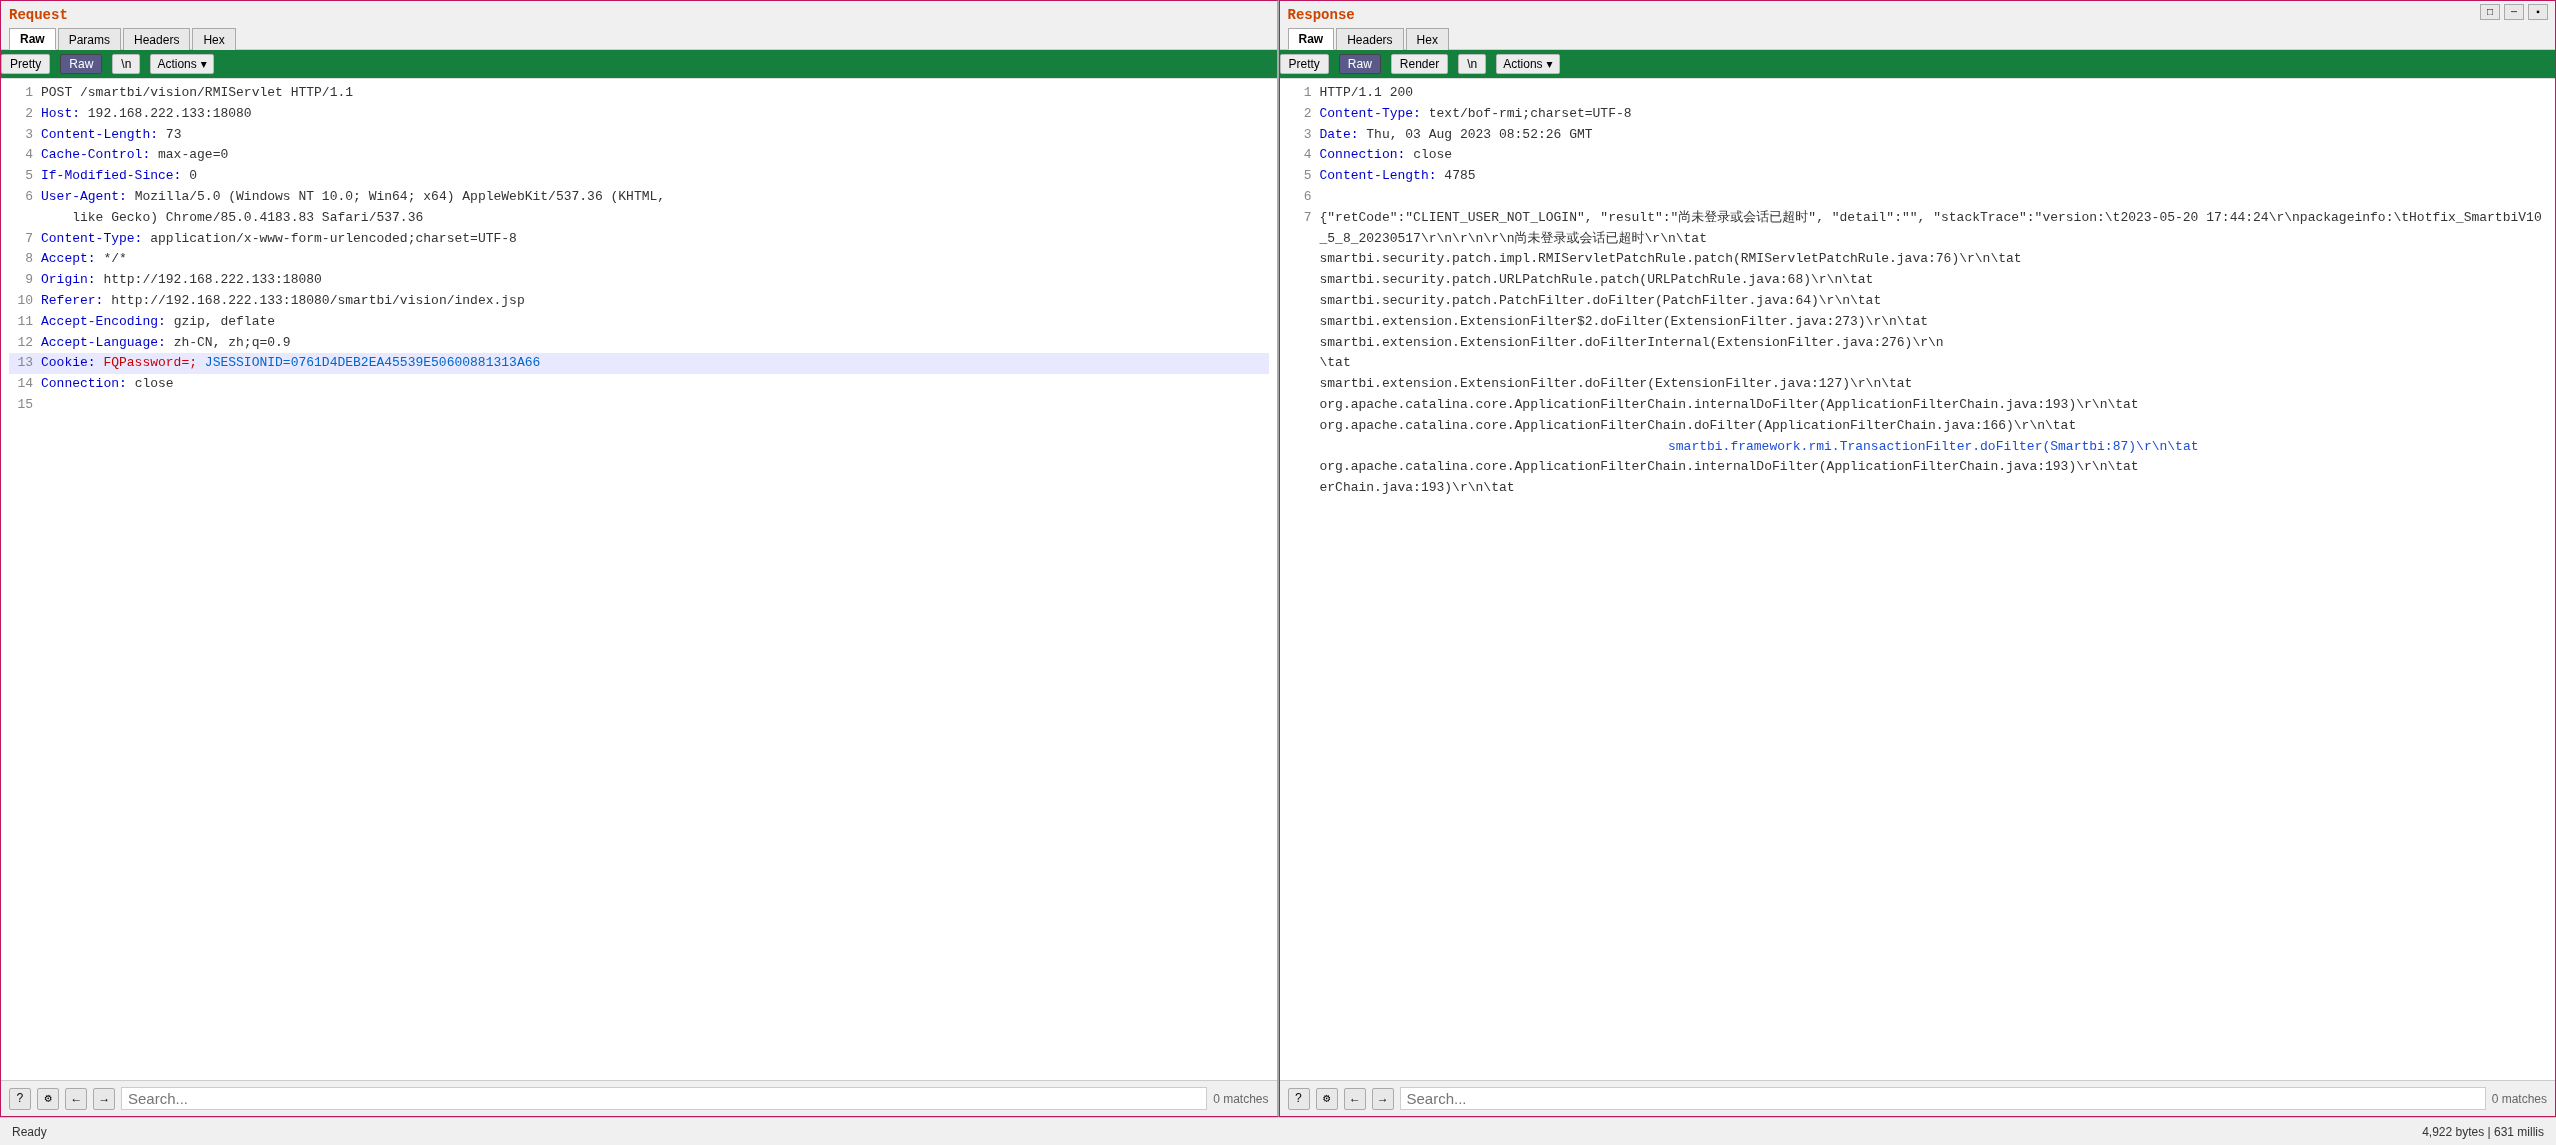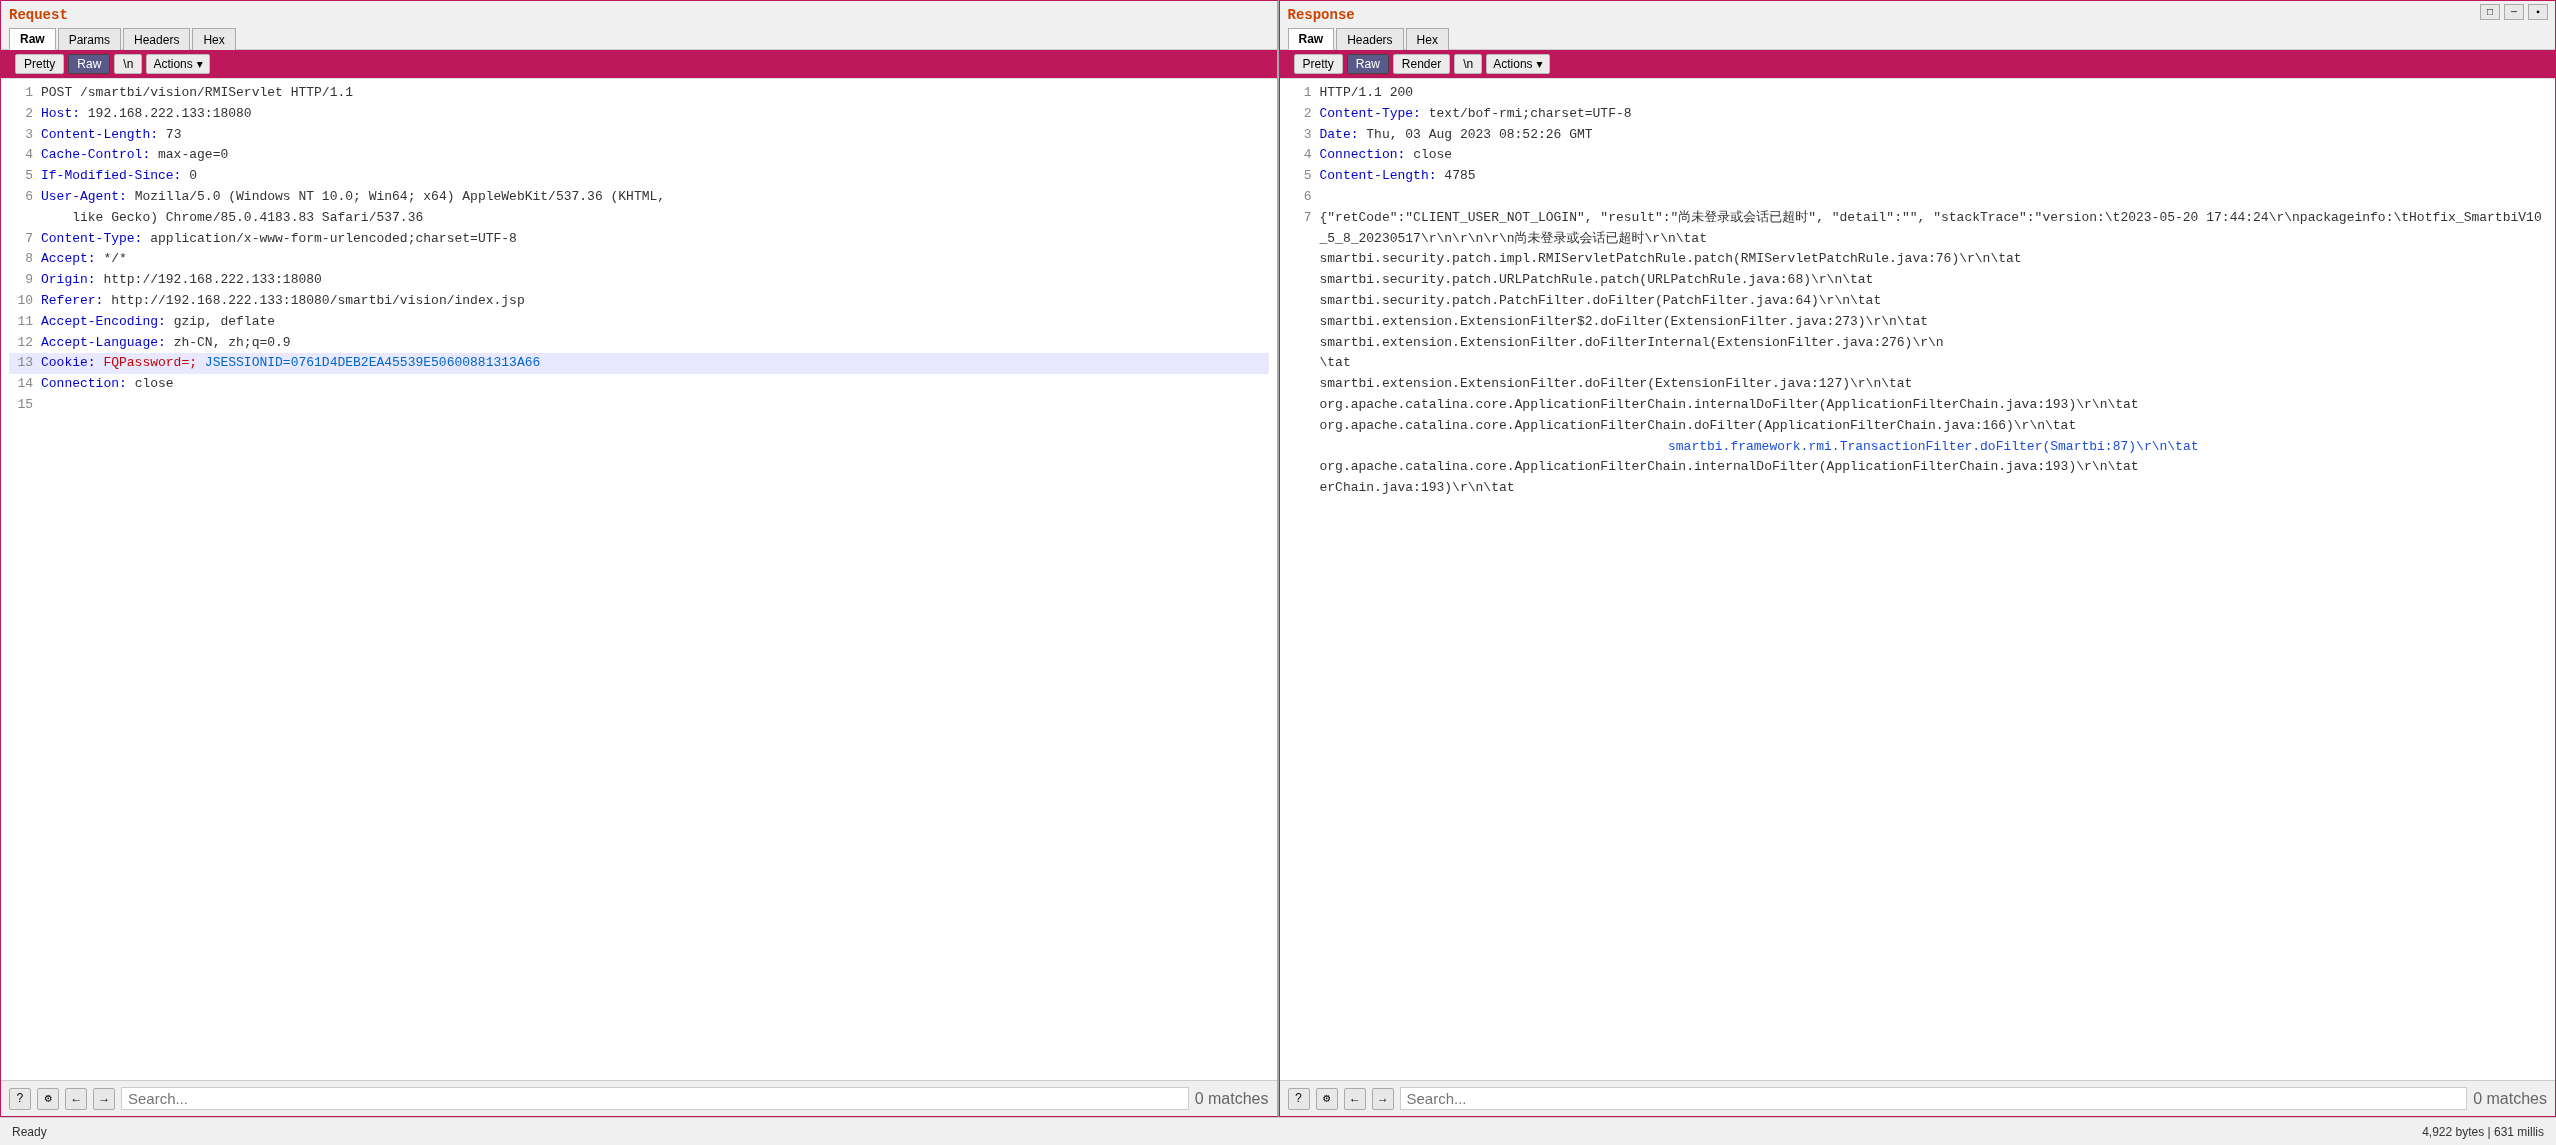--- a/index.html
+++ b/index.html
@@ -68,23 +68,23 @@
     .tab-btn.active {
       background: #fff;
       border-bottom: 1px solid #fff;
       font-weight: bold;
       z-index: 1;
     }
 
     .toolbar-row {
       display: flex;
       align-items: center;
-      gap: 4px;
-      padding: 4px 14px;
-      background: #be185d;
+      gap: 10px;
+      padding: 4px 0;
+      background: #15803d;
       border-bottom: 1px solid #ddd;
     }
 
     .toolbar-btn {
       padding: 2px 8px;
       border: 1px solid #bbb;
       background: #ececec;
       cursor: pointer;
       font-size: 12px;
       font-family: Arial, sans-serif;
@@ -173,21 +173,21 @@
       background: #e8e8e8;
       cursor: pointer;
       display: flex;
       align-items: center;
       justify-content: center;
       font-size: 12px;
       border-radius: 2px;
     }
 
     .matches-label {
-      font-size: 16px;
+      font-size: 12px;
       color: #666;
       font-family: Arial, sans-serif;
       white-space: nowrap;
     }
 
     
     .status-bar {
       height: 28px;
       background: #f0f0f0;
       border-top: 1px solid #ccc;

